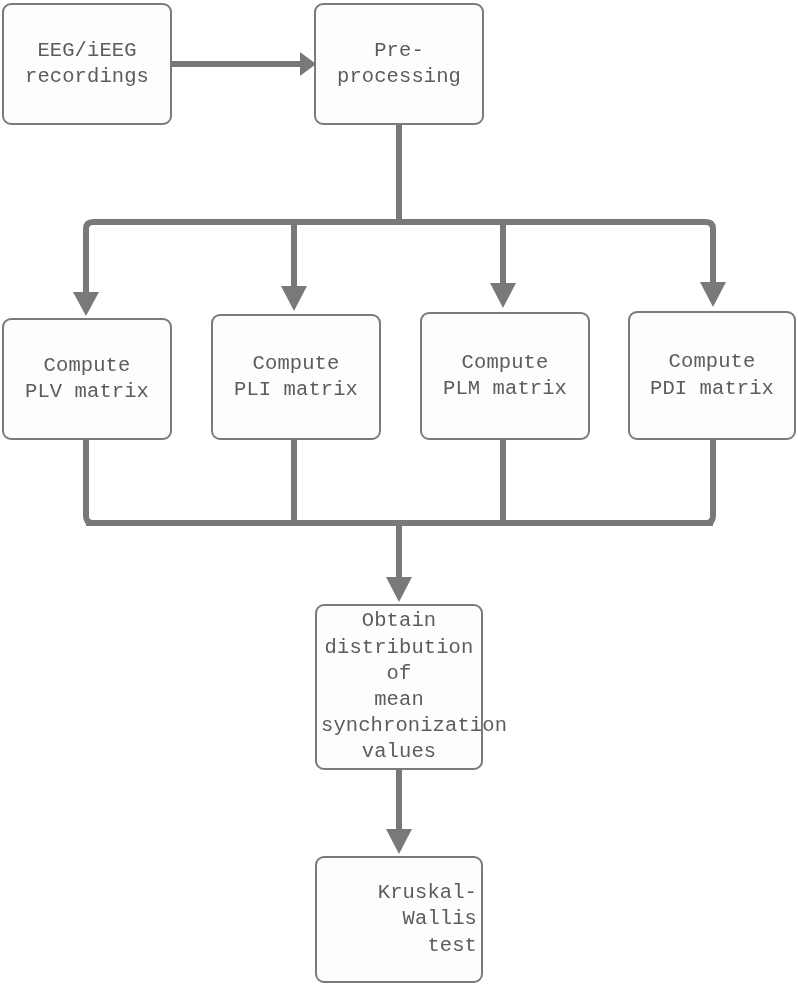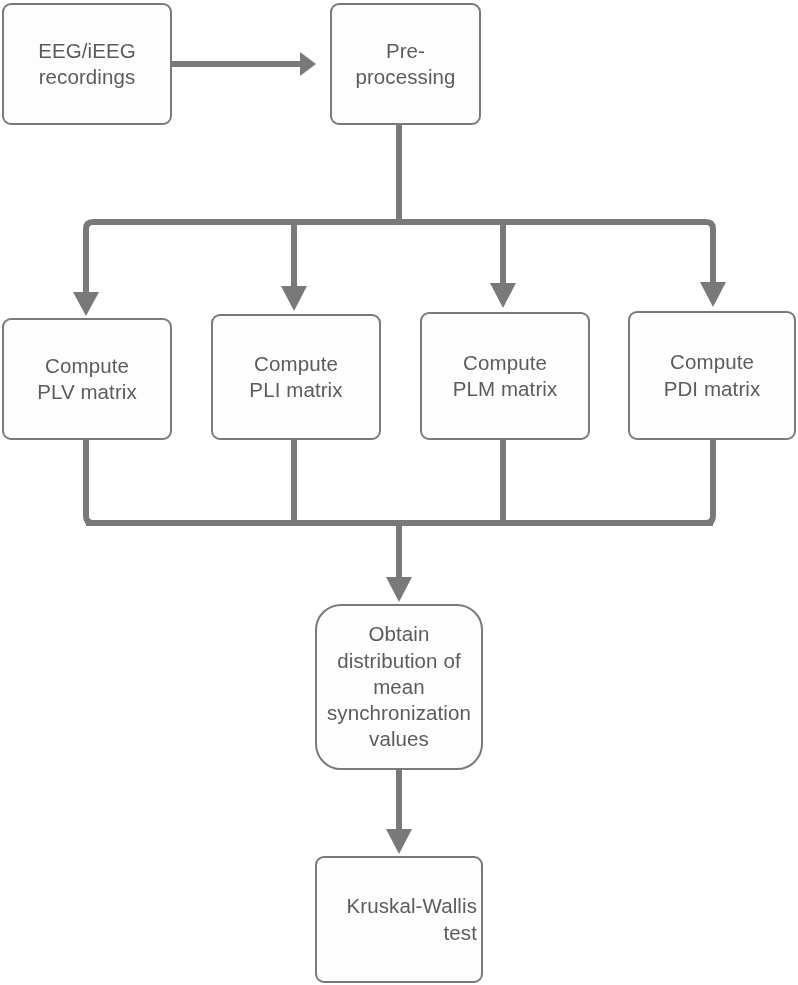--- a/index.html
+++ b/index.html
@@ -5,21 +5,21 @@
   html, body {
     margin: 0;
     padding: 0;
     background: #ffffff;
   }
   #canvas {
     position: relative;
     width: 798px;
     height: 985px;
     background: #ffffff;
-    font-family: Liberation Sans, sans-serif;
+    font-family: Liberation Mono, monospace;
     overflow: hidden;
   }
   #flow-svg {
     position: absolute;
     left: 0;
     top: 0;
     width: 798px;
     height: 985px;
   }
   .node {
@@ -112,21 +112,21 @@
       <polygon points="386,829 412,829 399,854" fill="#797979"></polygon>
     </g>
 
   </svg>
 
   <div class="node" style="left:2px; top:3px; width:170px; height:122px;">
     <span class="node-label">EEG/iEEG
 recordings</span>
   </div>
 
-  <div class="node" style="left:330px; top:3px; width:151px; height:122px;">
+  <div class="node" style="left:314px; top:3px; width:170px; height:122px;">
     <span class="node-label">Pre-processing</span>
   </div>
 
   <div class="node" style="left:2px; top:318px; width:170px; height:122px;">
     <span class="node-label">Compute
 PLV matrix</span>
   </div>
 
   <div class="node" style="left:211px; top:314px; width:170px; height:126px;">
     <span class="node-label">Compute
@@ -136,21 +136,21 @@
   <div class="node" style="left:420px; top:312px; width:170px; height:128px;">
     <span class="node-label">Compute
 PLM matrix</span>
   </div>
 
   <div class="node" style="left:628px; top:311px; width:168px; height:129px;">
     <span class="node-label">Compute
 PDI matrix</span>
   </div>
 
-  <div class="node" style="left:315px; top:604px; width:168px; height:166px;border-radius:26px;">
+  <div class="node" style="left:315px; top:604px; width:168px; height:166px;">
     <span class="node-label">Obtain
 distribution of
 mean
 synchronization
 values</span>
   </div>
 
   <div class="node" style="left:315px; top:856px; width:168px; height:127px;text-align:right;">
     <span class="node-label">Kruskal-Wallis
 test</span>

